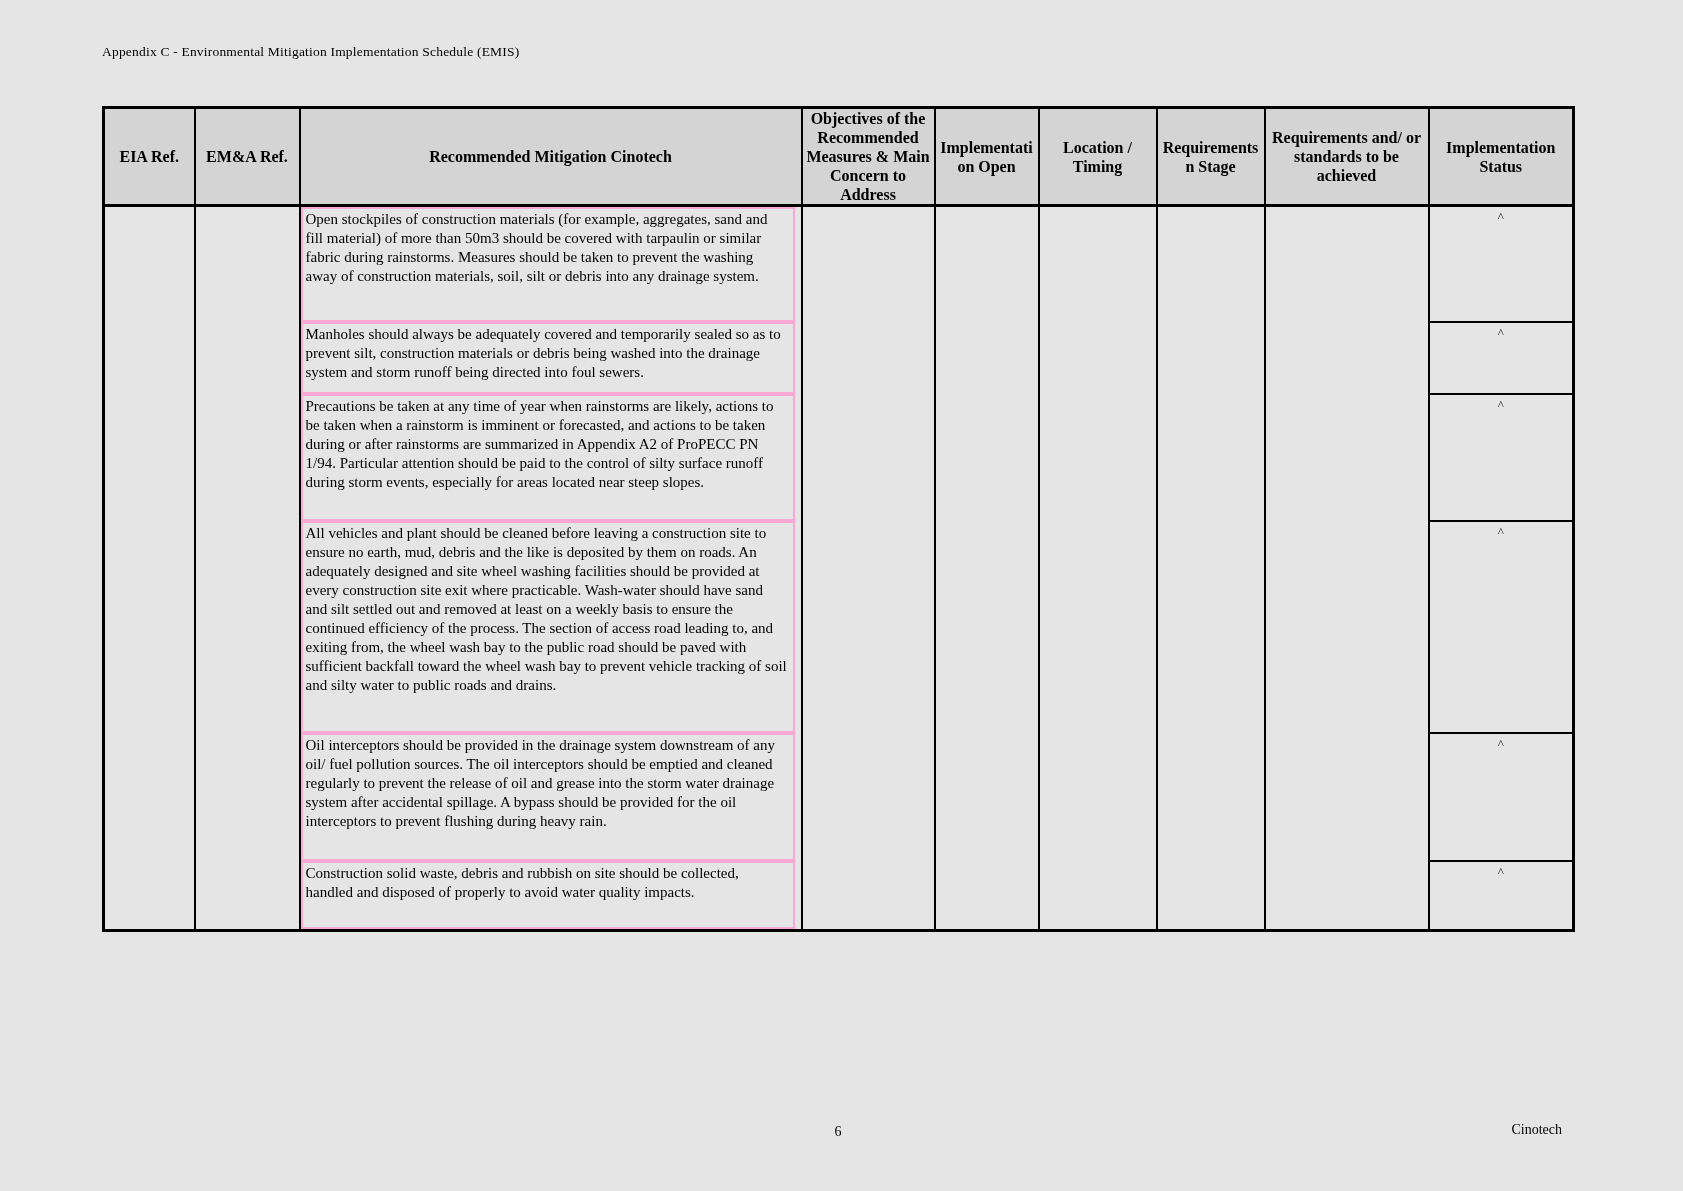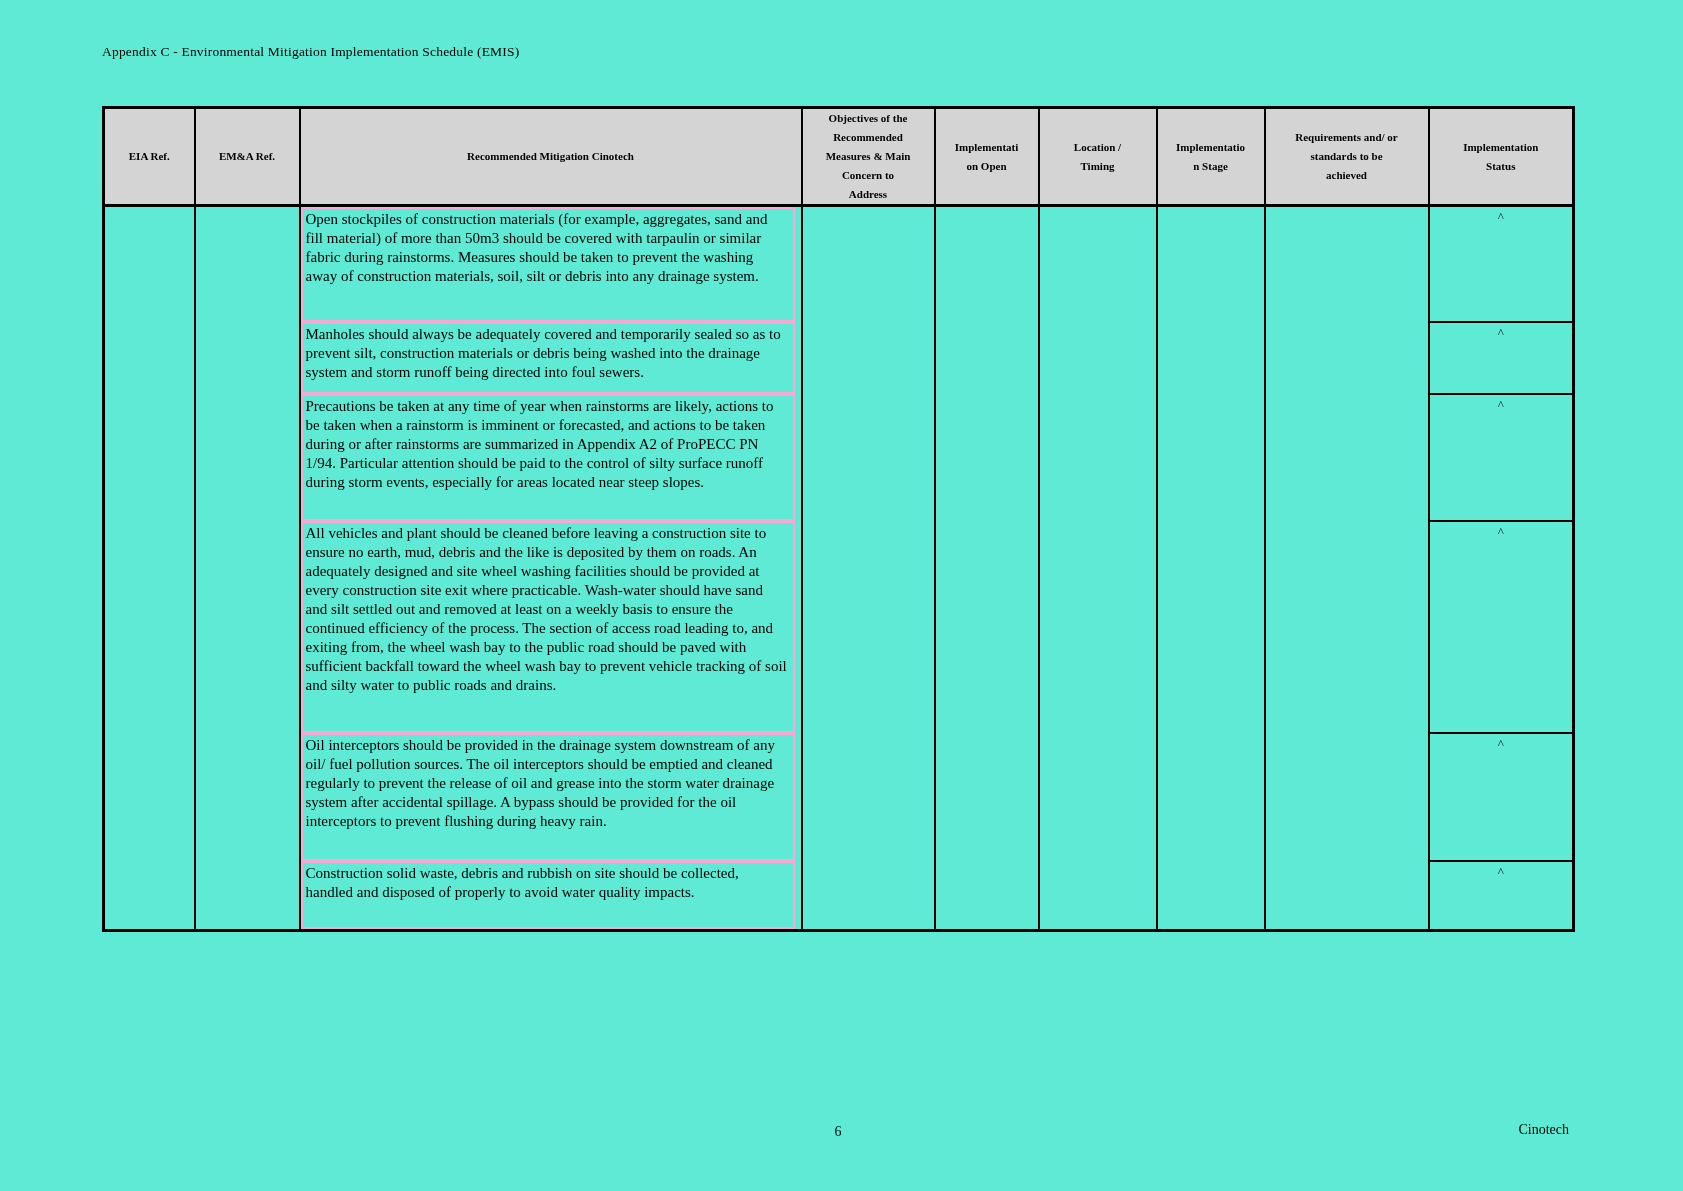--- a/index.html
+++ b/index.html
@@ -6,21 +6,21 @@
     margin: 0;
     padding: 0;
     background: #ffffff;
     font-family: "Liberation Serif", "DejaVu Serif", serif;
     color: #000000;
   }
   .page {
     position: relative;
     width: 1683px;
     height: 1191px;
-    background: #5eead4;
+    background: #e5e5e5;
     overflow: hidden;
   }
   .doc-header {
     position: absolute;
     left: 102px;
     top: 44px;
     font-size: 13.5px;
     letter-spacing: 0.2px;
   }
   table.emis-table {
@@ -31,21 +31,21 @@
     border-collapse: collapse;
     table-layout: fixed;
     border: 3px solid #000000;
   }
   .emis-table thead tr { height: 97px; }
   .emis-table th {
     border: 2px solid #000000;
     border-bottom: 3px solid #000000;
     background: #d4d4d4;
     font-weight: bold;
-    font-size: 11px;
+    font-size: 16px;
     line-height: 19px;
     text-align: center;
     vertical-align: middle;
     white-space: pre-line;
     padding: 0 2px;
   }
   .blank-col {
     border-left: 2px solid #000000;
     border-right: 2px solid #000000;
   }
@@ -87,21 +87,21 @@
     font-size: 14px;
   }
   .page-number {
     position: absolute;
     left: 0;
     width: 100%;
     text-align: center;
   }
   .company-name {
     position: absolute;
-    right: 5px;
+    right: 12px;
     top: -2px;
     text-align: right;
   }
 </style>
 </head>
 <body>
 
 <div class="page">
 
   <div class="doc-header">Appendix C - Environmental Mitigation Implementation Schedule (EMIS)</div>
@@ -125,21 +125,21 @@
         <th>Recommended Mitigation Cinotech</th>
         <th>Objectives of the
 Recommended
 Measures &amp; Main
 Concern to
 Address</th>
         <th>Implementati
 on Open</th>
         <th>Location /
 Timing</th>
-        <th>Implementatio
+        <th>Requirements
 n Stage</th>
         <th>Requirements and/ or
 standards to be
 achieved</th>
         <th>Implementation
 Status</th>
       </tr>
     </thead>
     <tbody>
       <tr class="r1">

